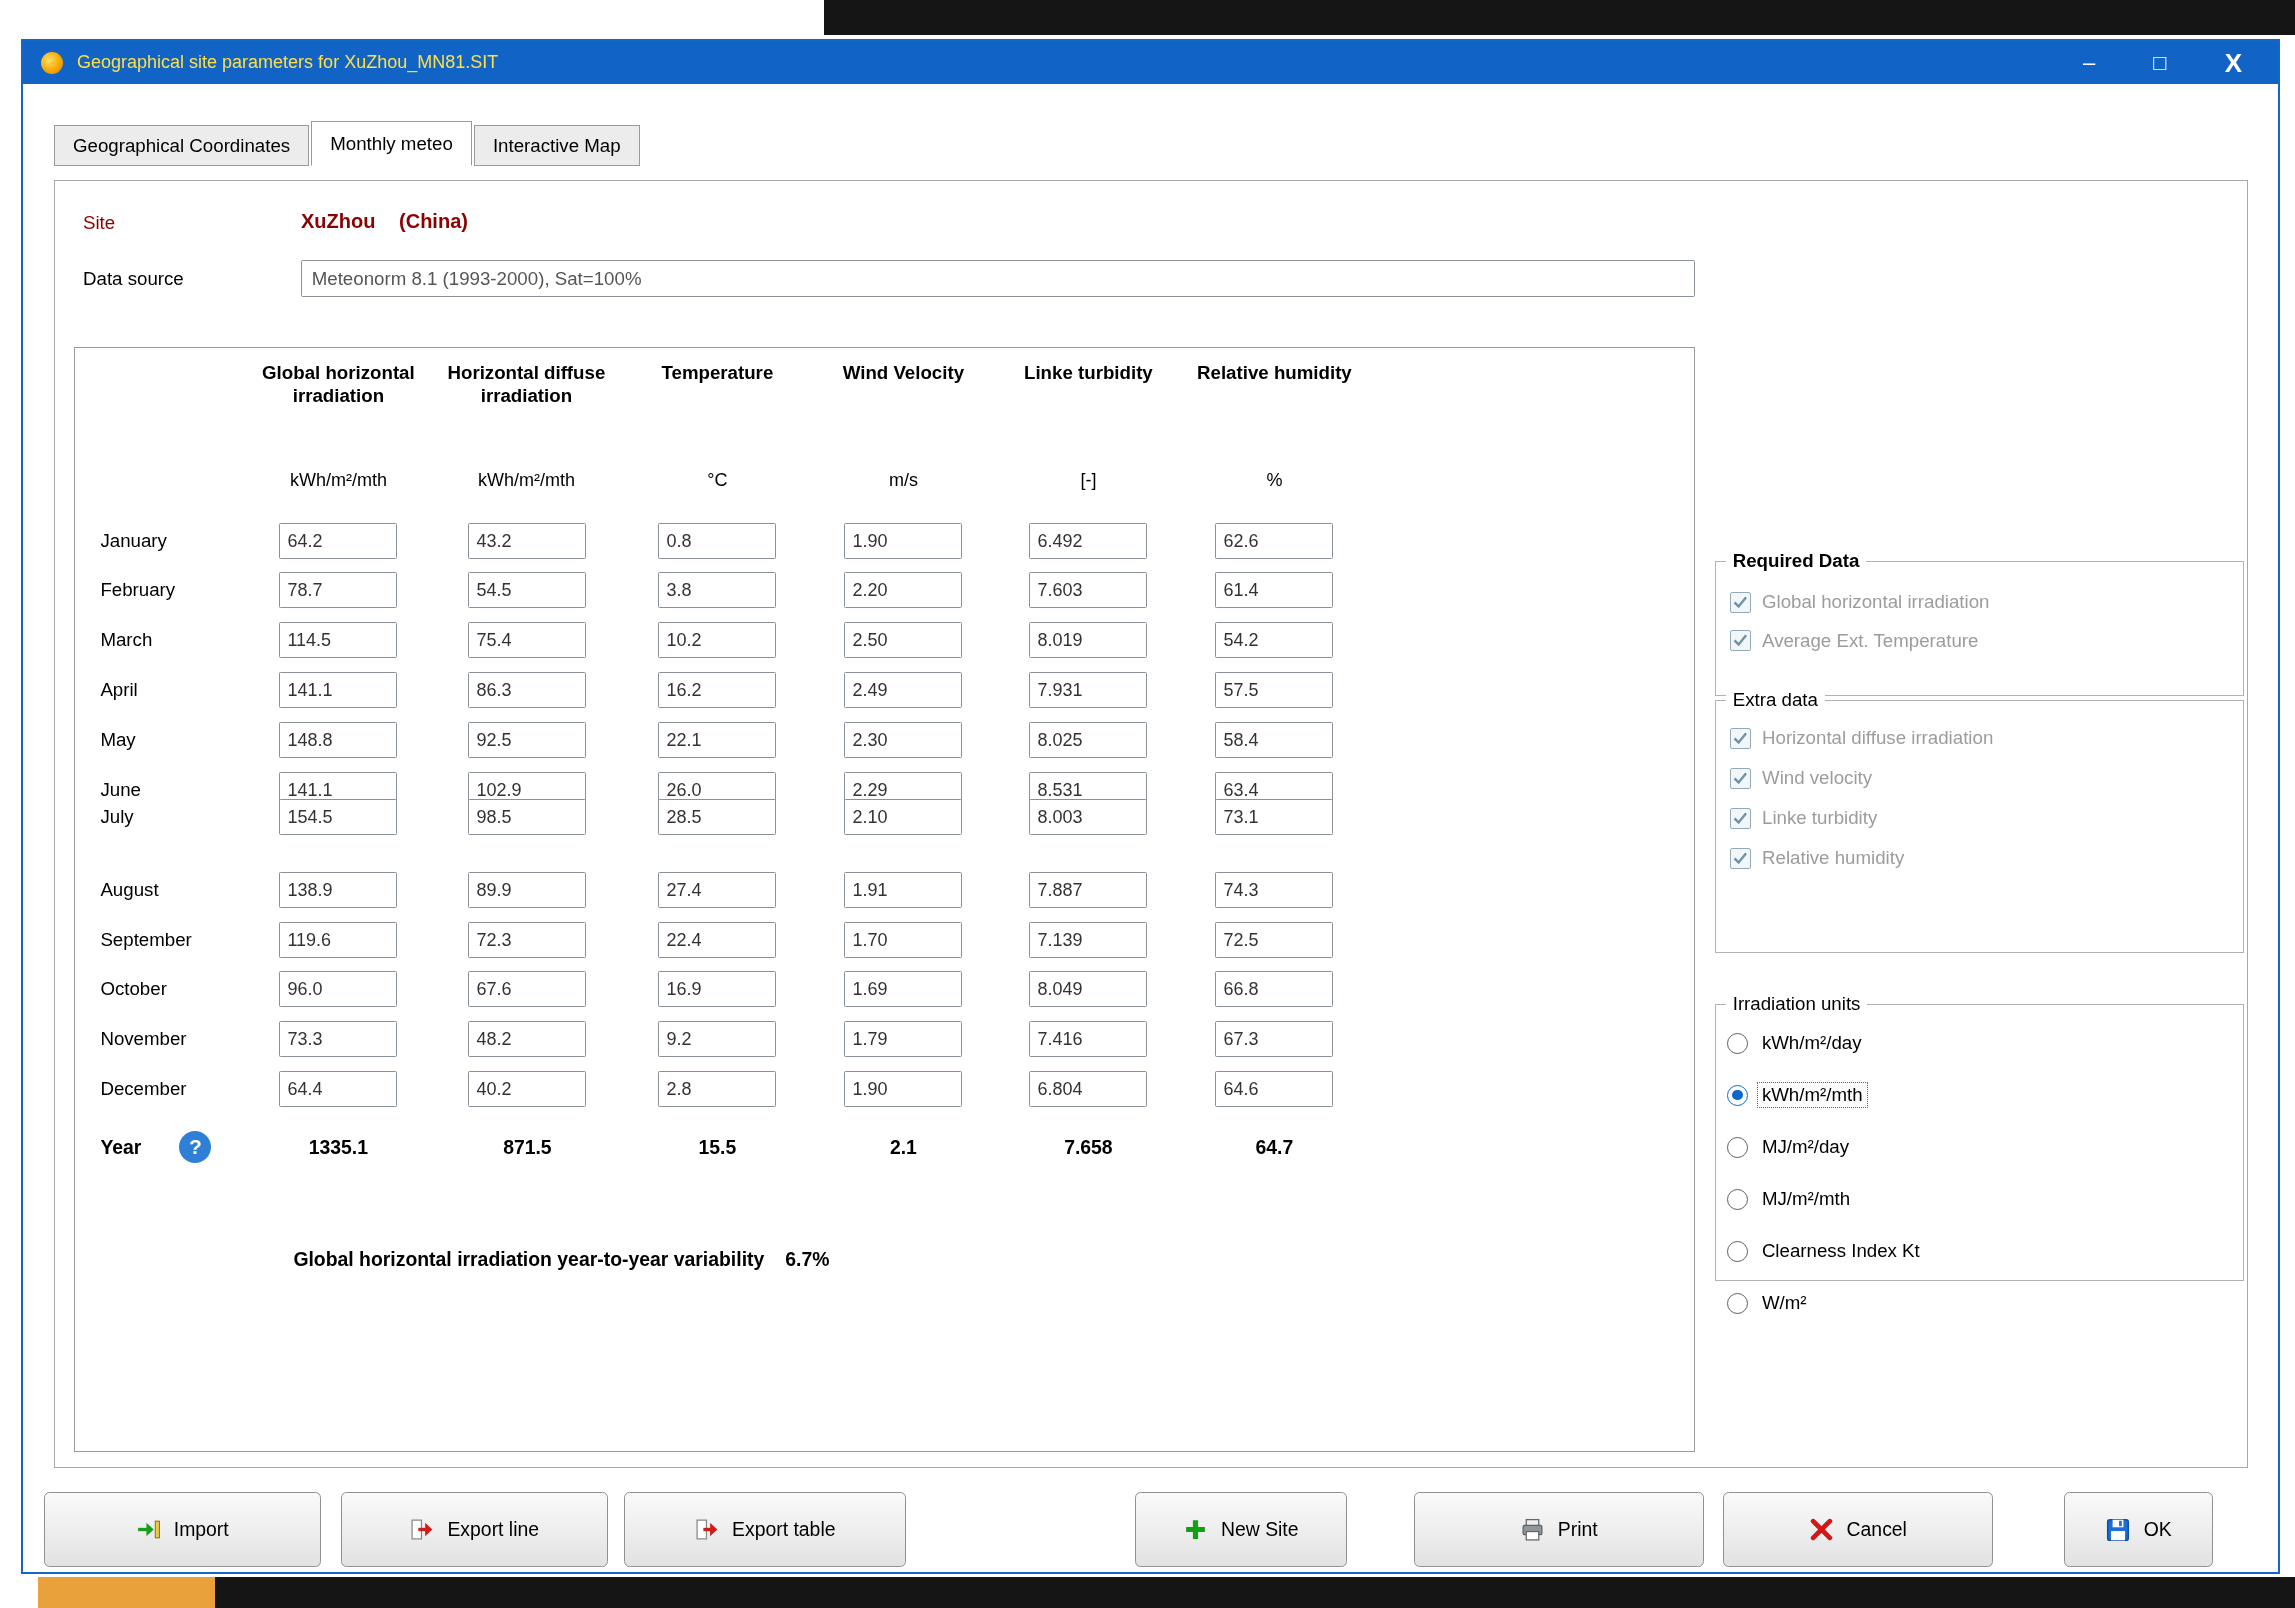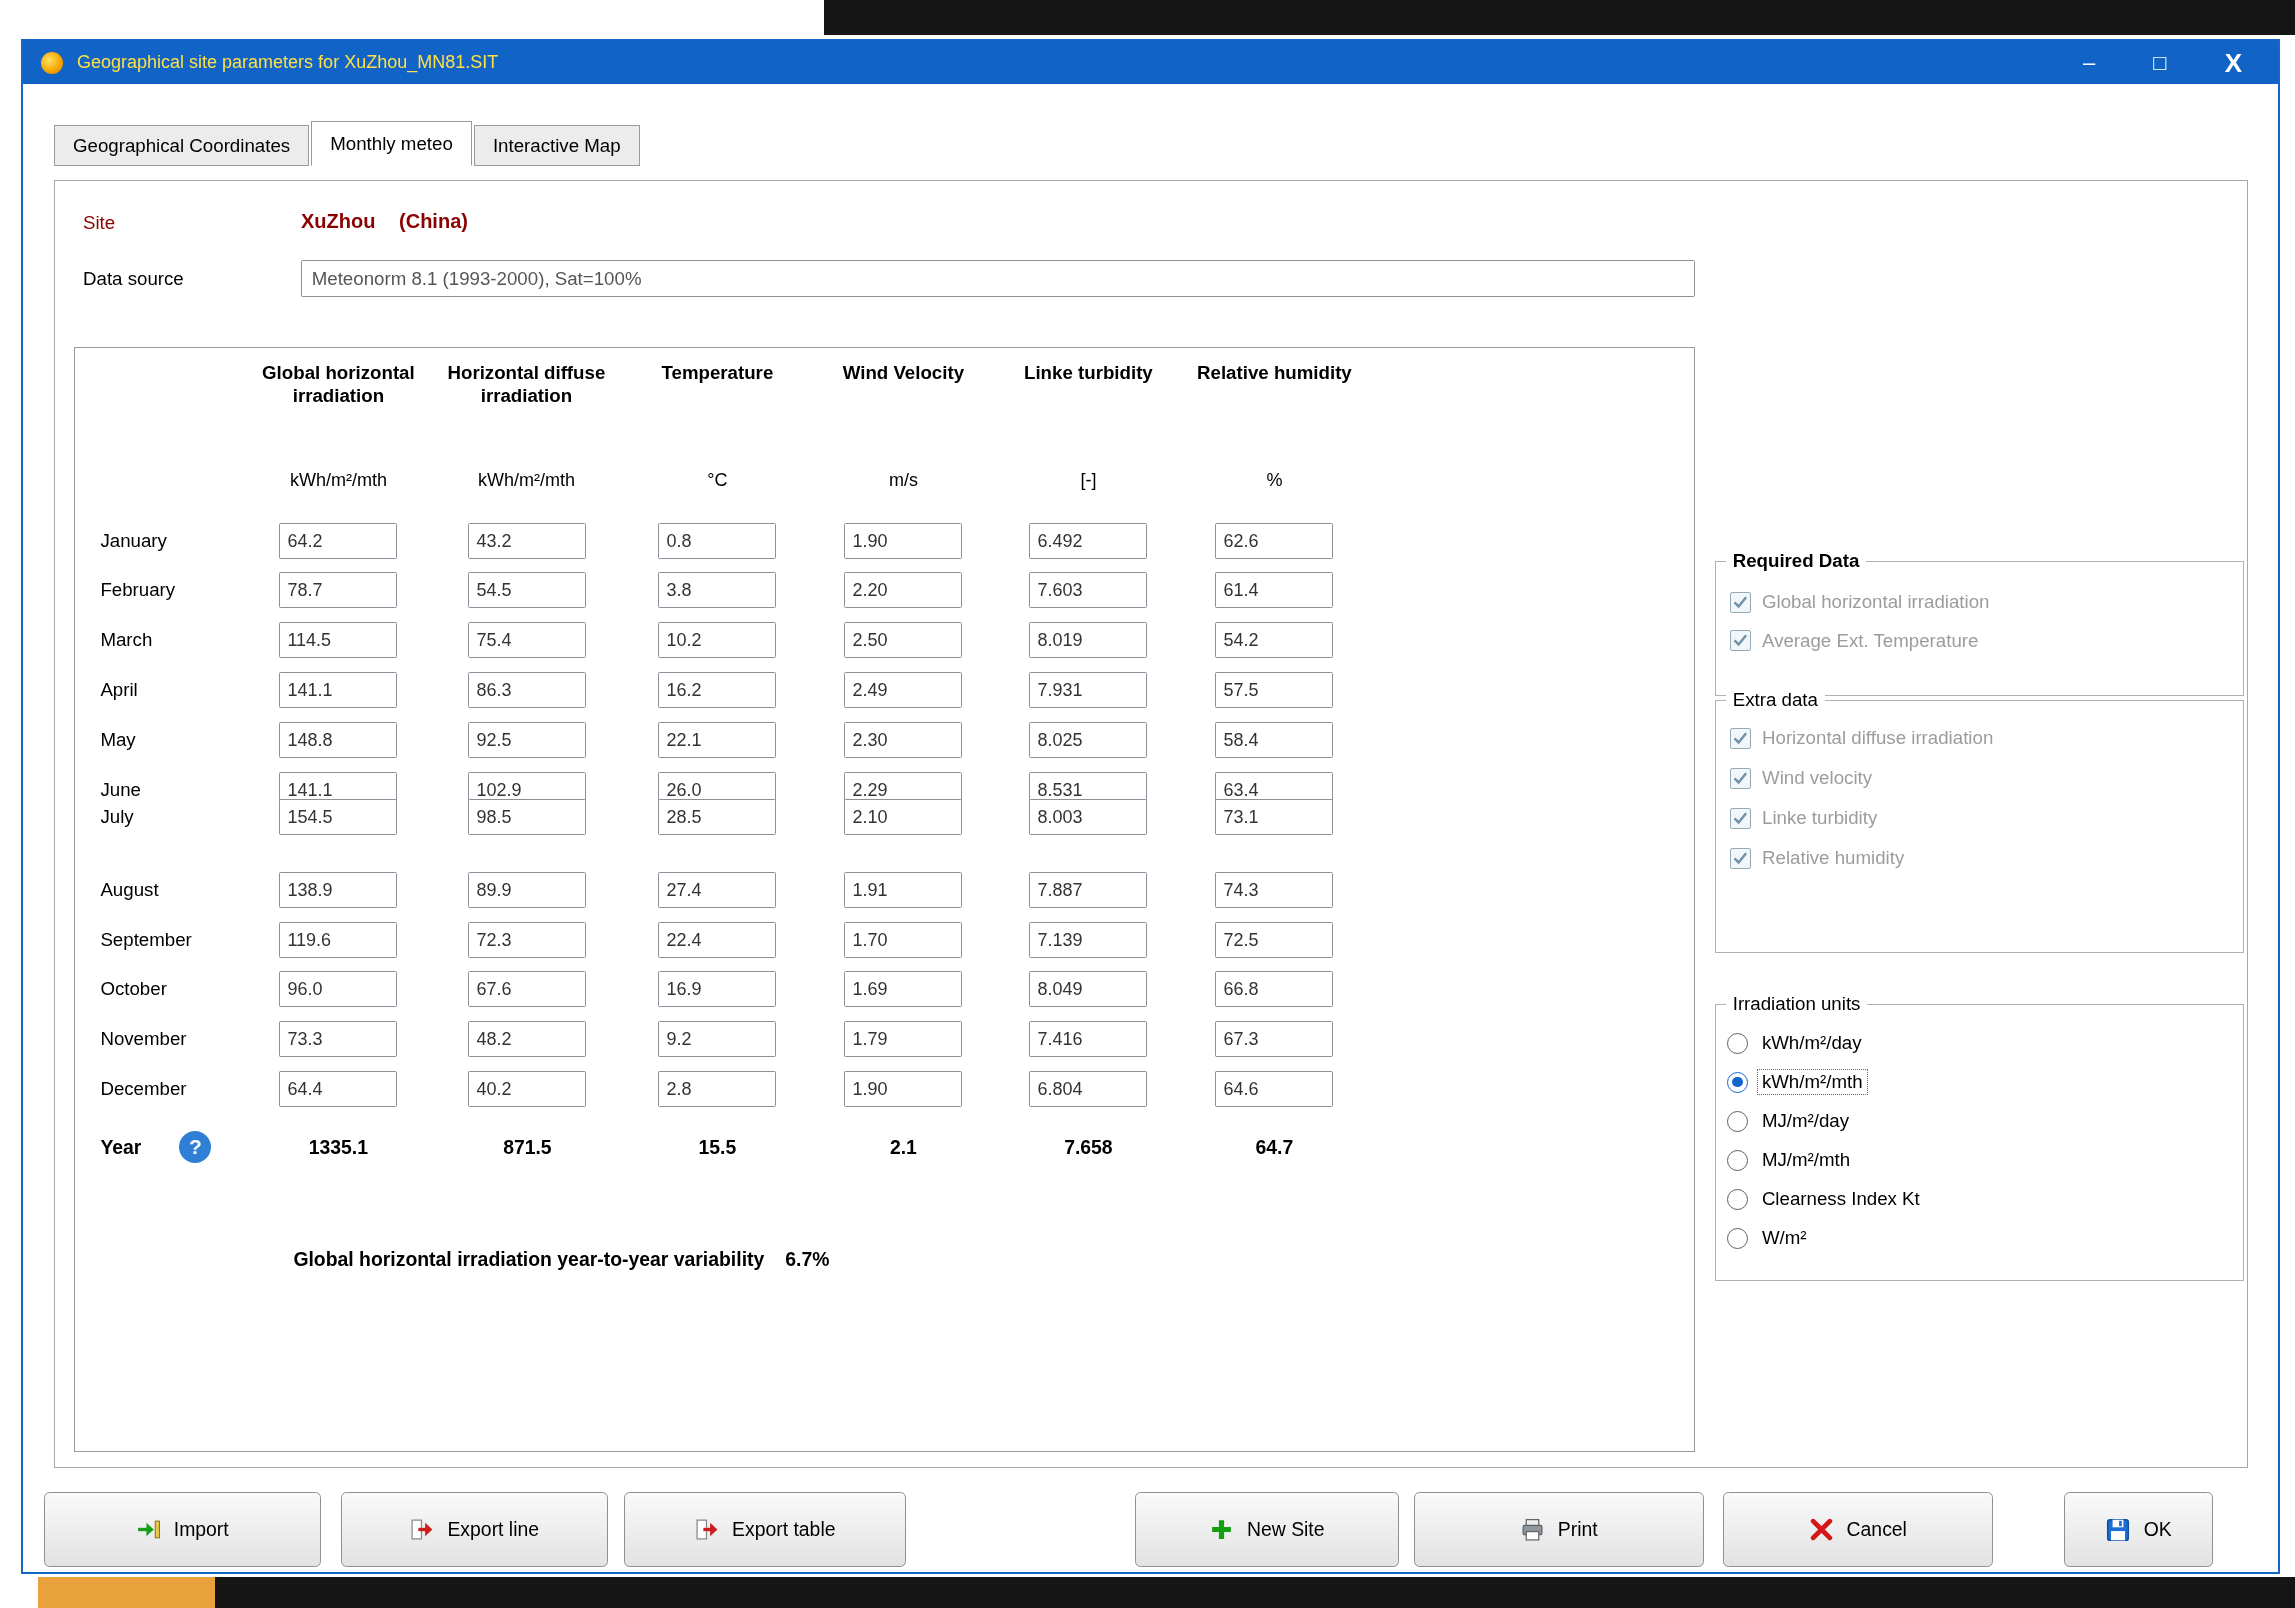--- a/index.html
+++ b/index.html
@@ -63,21 +63,21 @@
   .group-box{position:absolute;left:1660px;width:529px;border:1.4px solid #b2b2b2;
     background:#fff;box-sizing:border-box;}
   .group-box.required{top:380px;height:135px;}
   .group-box.extra{top:519px;height:253px;}
   .group-box.units{top:823px;height:277px;}
   .group-legend{position:absolute;top:-12.5px;left:9.7px;background:#fff;padding:0 7px;font-size:18.7px;}
   .group-box.required .group-legend{font-weight:bold;}
   .group-items{display:flex;flex-direction:column;}
   .group-box.required .group-items{padding:29px 0 0 14px;gap:16.6px;}
   .group-box.extra .group-items{padding:26px 0 0 14px;gap:18px;}
-  .group-box.units .group-items{padding:22px 0 0 11px;gap:7px;}
+  .group-box.units .group-items{padding:22px 0 0 11px;gap:20px;}
   .check-item{display:flex;align-items:center;gap:11px;}
   .checkbox{width:21px;height:21px;box-sizing:border-box;border:1.4px solid #93a8b8;background:#f3f6f8;
     border-radius:2.1px;display:flex;align-items:center;justify-content:center;flex:0 0 21px;}
   .check-label{font-size:18.7px;color:#9c9c9c;}
   .radio-item{display:flex;align-items:center;gap:9.7px;height:32px;}
   .radio{width:21px;height:21px;box-sizing:border-box;border:1.4px solid #5f5f5f;border-radius:50%;
     background:#fff;position:relative;flex:0 0 21px;}
   .radio.selected{border-color:#1166cc;}
   .radio.selected::after{content:'';position:absolute;left:4.2px;top:4.2px;right:4.2px;bottom:4.2px;
     background:#1166cc;border-radius:50%;}
@@ -85,21 +85,21 @@
   .radio-item.selected .radio-label{outline:1.4px dotted #666;}
 
   
   .btn{position:absolute;top:1451px;height:75px;box-sizing:border-box;
     background:linear-gradient(#fafafa,#e2e2e2);border:1.4px solid #909090;border-radius:5.5px;
     display:flex;align-items:center;justify-content:center;gap:12.5px;font-size:19.4px;color:#000;cursor:default;}
   .btn .ico{display:flex;align-items:center;}
   .btn-import{left:21px;width:277px;}
   .btn-export-line{left:318px;width:267px;}
   .btn-export-table{left:601px;width:282px;}
-  .btn-new-site{left:1112px;width:264px;}
+  .btn-new-site{left:1112px;width:212px;}
   .btn-print{left:1391px;width:290px;}
   .btn-cancel{left:1700px;width:270px;}
   .btn-ok{left:2041px;width:149px;}
 </style>
 </head>
 <body>
 
 <div class="top-strip"></div>
 <div class="bottom-strip"></div>
 <div class="bottom-accent"></div>

